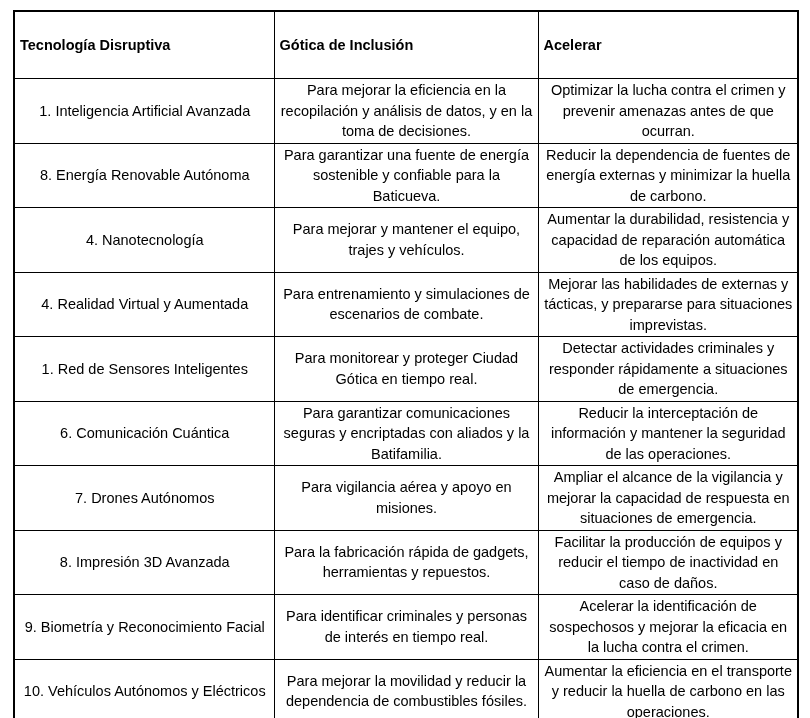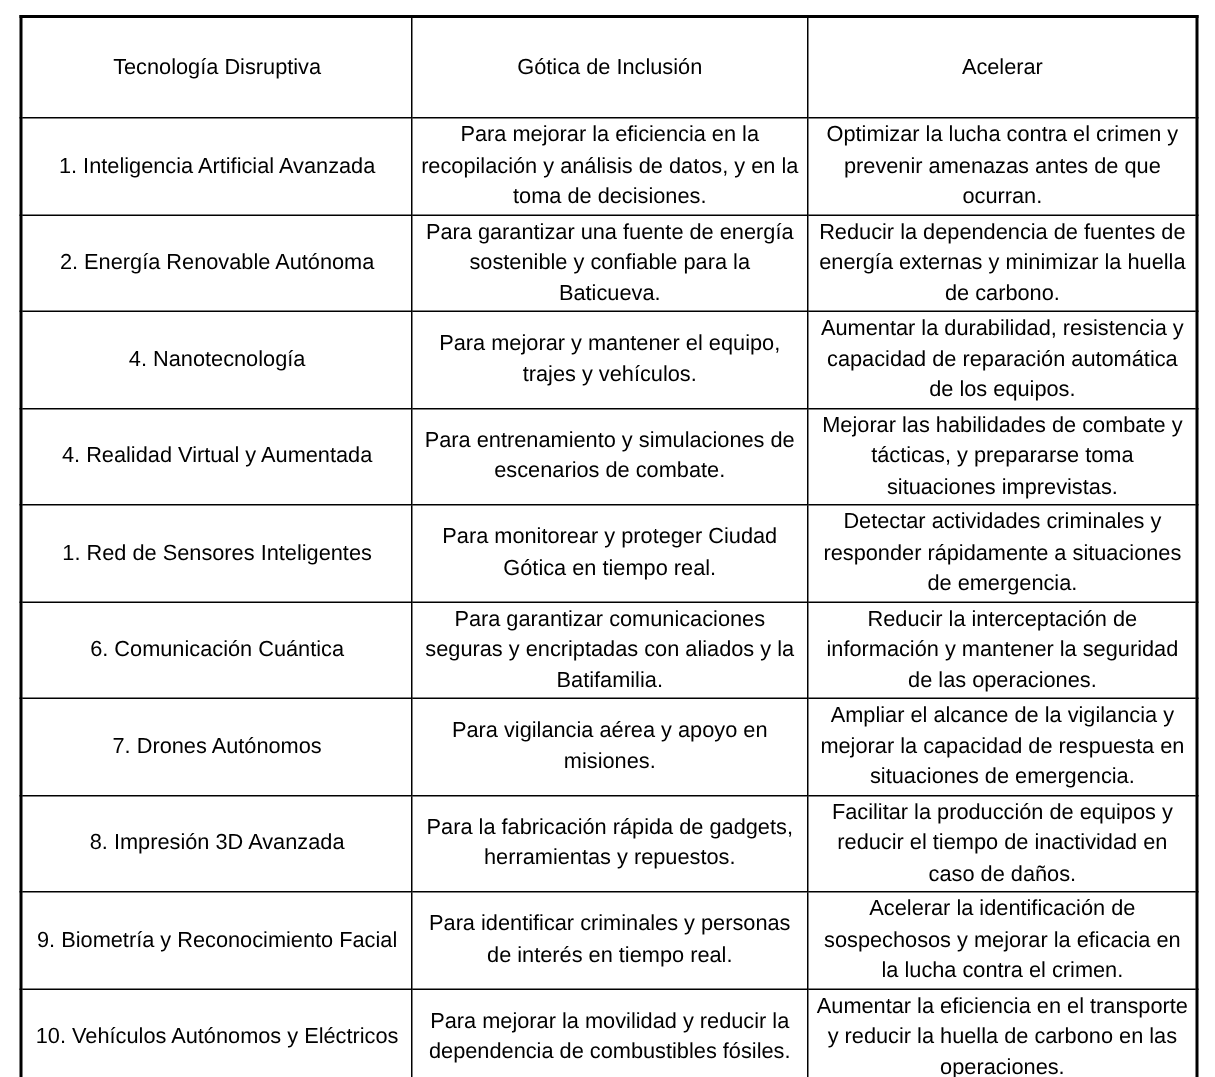--- a/index.html
+++ b/index.html
@@ -32,22 +32,22 @@
   table.tech-table td {
     border: 1px solid #000000;
     font-size: 14.5px;
     line-height: 20.5px;
     padding: 1px 4px 1px 5px;
     vertical-align: middle;
     overflow: hidden;
     word-wrap: break-word;
   }
   table.tech-table th {
-    font-weight: normal;
-    text-align: center;
+    font-weight: bold;
+    text-align: left;
     height: 64px;
   }
   table.tech-table td {
     text-align: center;
     height: 60px;
     font-weight: normal;
   }
   col.c1 { width: 260px; }
   col.c2 { width: 264px; }
   col.c3 { width: 260px; }
@@ -69,33 +69,33 @@
         <th>Acelerar</th>
       </tr>
     </thead>
     <tbody id="table-body">
         <tr>
           <td>1. Inteligencia Artificial Avanzada</td>
           <td>Para mejorar la eficiencia en la recopilación y análisis de datos, y en la toma de decisiones.</td>
           <td>Optimizar la lucha contra el crimen y prevenir amenazas antes de que ocurran.</td>
         </tr>
         <tr>
-          <td>2. Energía Renovable Autónoma</td>
+          <td>8. Energía Renovable Autónoma</td>
           <td>Para garantizar una fuente de energía sostenible y confiable para la Baticueva.</td>
           <td>Reducir la dependencia de fuentes de energía externas y minimizar la huella de carbono.</td>
         </tr>
         <tr>
           <td>4. Nanotecnología</td>
           <td>Para mejorar y mantener el equipo, trajes y vehículos.</td>
           <td>Aumentar la durabilidad, resistencia y capacidad de reparación automática de los equipos.</td>
         </tr>
         <tr>
           <td>4. Realidad Virtual y Aumentada</td>
           <td>Para entrenamiento y simulaciones de escenarios de combate.</td>
-          <td>Mejorar las habilidades de combate y tácticas, y prepararse toma situaciones imprevistas.</td>
+          <td>Mejorar las habilidades de externas y tácticas, y prepararse para situaciones imprevistas.</td>
         </tr>
         <tr>
           <td>1. Red de Sensores Inteligentes</td>
           <td>Para monitorear y proteger Ciudad Gótica en tiempo real.</td>
           <td>Detectar actividades criminales y responder rápidamente a situaciones de emergencia.</td>
         </tr>
         <tr>
           <td>6. Comunicación Cuántica</td>
           <td>Para garantizar comunicaciones seguras y encriptadas con aliados y la Batifamilia.</td>
           <td>Reducir la interceptación de información y mantener la seguridad de las operaciones.</td>

